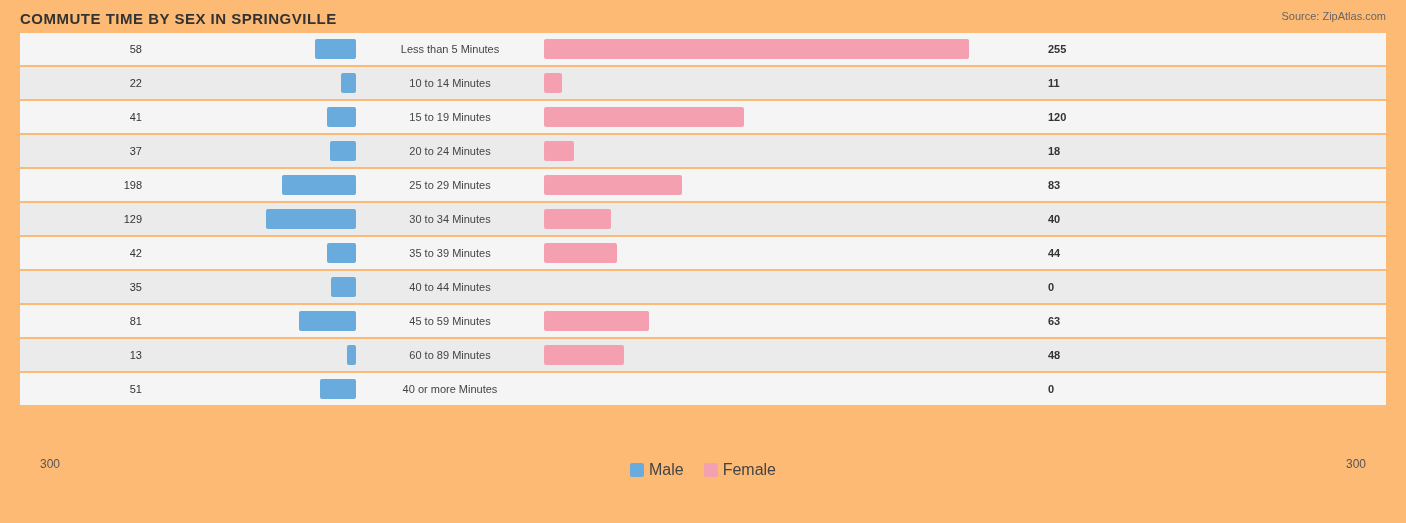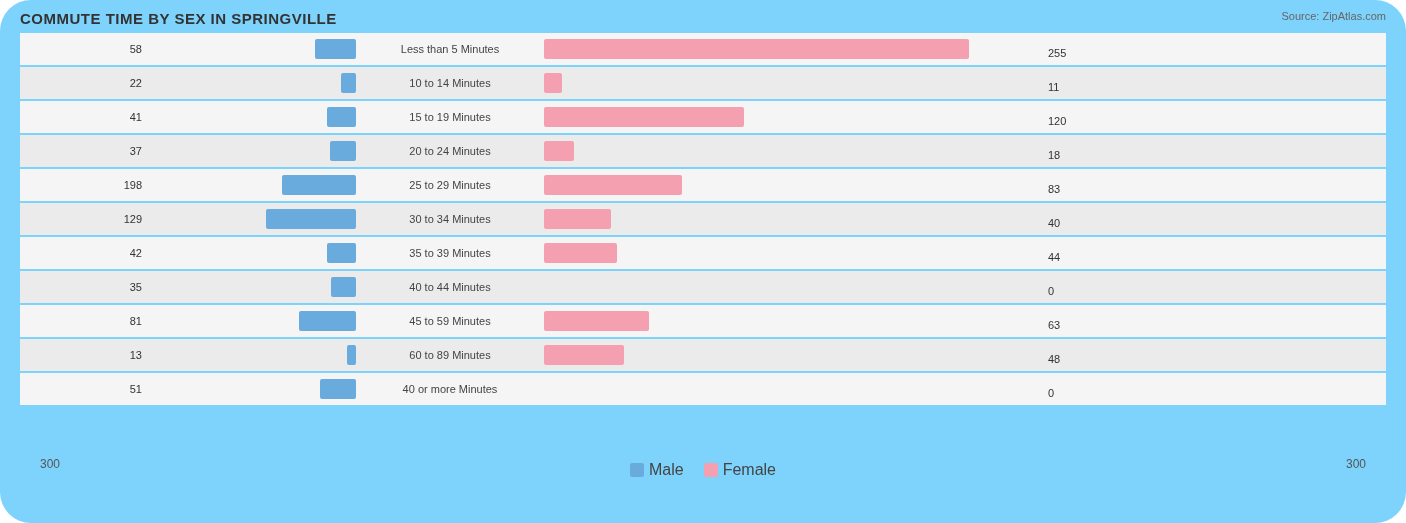--- a/index.html
+++ b/index.html
@@ -7,24 +7,23 @@
       font-family: Arial, sans-serif;
       background: #fff;
       width: 1406px;
       height: 523px;
       overflow: hidden;
       position: relative;
     }
     .chart-container {
       width: 1406px;
       height: 523px;
-      background: #7dd3fc;
+      background: #fdba74;
       padding: 10px 20px 40px 20px;
       position: relative;
-      border-radius: 31px;
     }
     .chart-title {
       font-size: 15px;
       font-weight: bold;
       text-transform: uppercase;
       color: #333;
       margin-bottom: 6px;
       letter-spacing: 0.5px;
     }
     .source {
@@ -56,22 +55,23 @@
       width: 340px;
       display: flex;
       align-items: center;
       justify-content: flex-end;
       padding-right: 4px;
       flex-shrink: 0;
     }
     .right-section {
       flex: 1;
       display: flex;
-      align-items: flex-end;
+      align-items: center;
       padding-left: 4px;
+      font-weight: bold;
     }
     .male-bar {
       height: 20px;
       background: #6aabde;
       border-radius: 2px;
       display: flex;
       align-items: center;
       justify-content: flex-end;
     }
     .female-bar {

